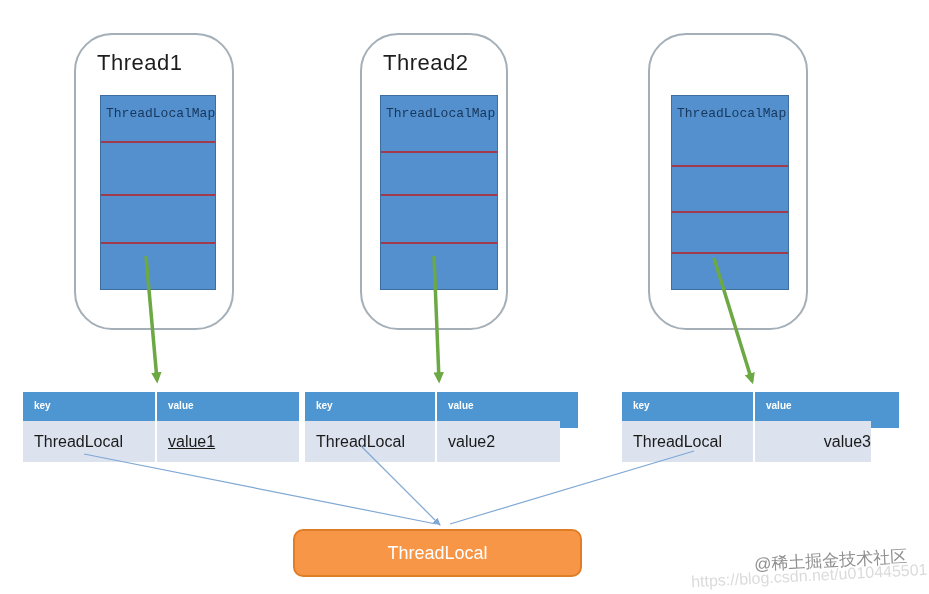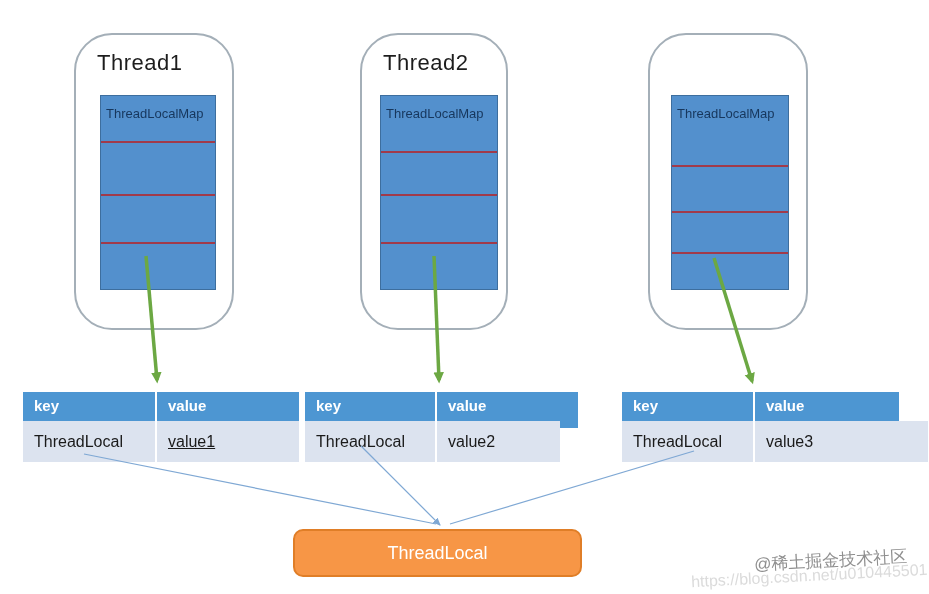--- a/index.html
+++ b/index.html
@@ -35,20 +35,21 @@
     background: var(--c-map-blue, #5390CD);
     border: 1px solid #3D6E9E;
   }
   .map-label {
     position: absolute;
     left: 5px;
     top: 10px;
     font-size: 13px;
     color: var(--c-map-label, #17375D);
     white-space: nowrap;
+    font-family: Liberation Mono, monospace;
   }
   .red-line {
     position: absolute;
     left: 0;
     width: 100%;
     height: 2px;
     background: var(--c-entry-red, #A13A4A);
   }
 
   
@@ -60,21 +61,21 @@
     position: absolute;
     overflow: hidden;
     white-space: nowrap;
   }
   .kv-head {
     top: 0;
     height: 36px;
     background: var(--c-header-blue, #4D96D2);
     color: #ffffff;
     font-weight: bold;
-    font-size: 15px;
+    font-size: 10px;
     line-height: 27px;
     padding-left: 11px;
   }
   .kv-data {
     top: 29px;
     height: 41px;
     background: var(--c-row-bg, #DCE3EF);
     color: #1a1a1a;
     font-size: 16px;
     line-height: 41px;
@@ -174,21 +175,21 @@
     <div class="kv-cell kv-head" style="left:0; width:130px;">key</div>
     <div class="kv-cell kv-head" style="left:132px; width:141px;">value</div>
     <div class="kv-cell kv-data" style="left:0; width:130px;">ThreadLocal</div>
     <div class="kv-cell kv-data" style="left:132px; width:123px;">value2</div>
   </div>
 
   <div class="kv-table" style="left:622px; top:392px; width:277px;">
     <div class="kv-cell kv-head" style="left:0; width:131px;">key</div>
     <div class="kv-cell kv-head" style="left:133px; width:144px;">value</div>
     <div class="kv-cell kv-data" style="left:0; width:131px;">ThreadLocal</div>
-    <div class="kv-cell kv-data" style="left:133px; width:173px;">value3</div>
+    <div class="kv-cell kv-data" style="left:133px; width:116px;text-align:right;">value3</div>
   </div>
 
   <div class="shared-box">ThreadLocal</div>
 
   <div class="wm-community">@稀土掘金技术社区</div>
   <div class="wm-url">https://blog.csdn.net/u010445501</div>
 
   <svg class="arrows-overlay" viewBox="0 0 929 594">
     <defs>
       <marker id="greenhead" markerWidth="4" markerHeight="4" refX="2.2" refY="1.5" orient="auto" markerUnits="strokeWidth">

